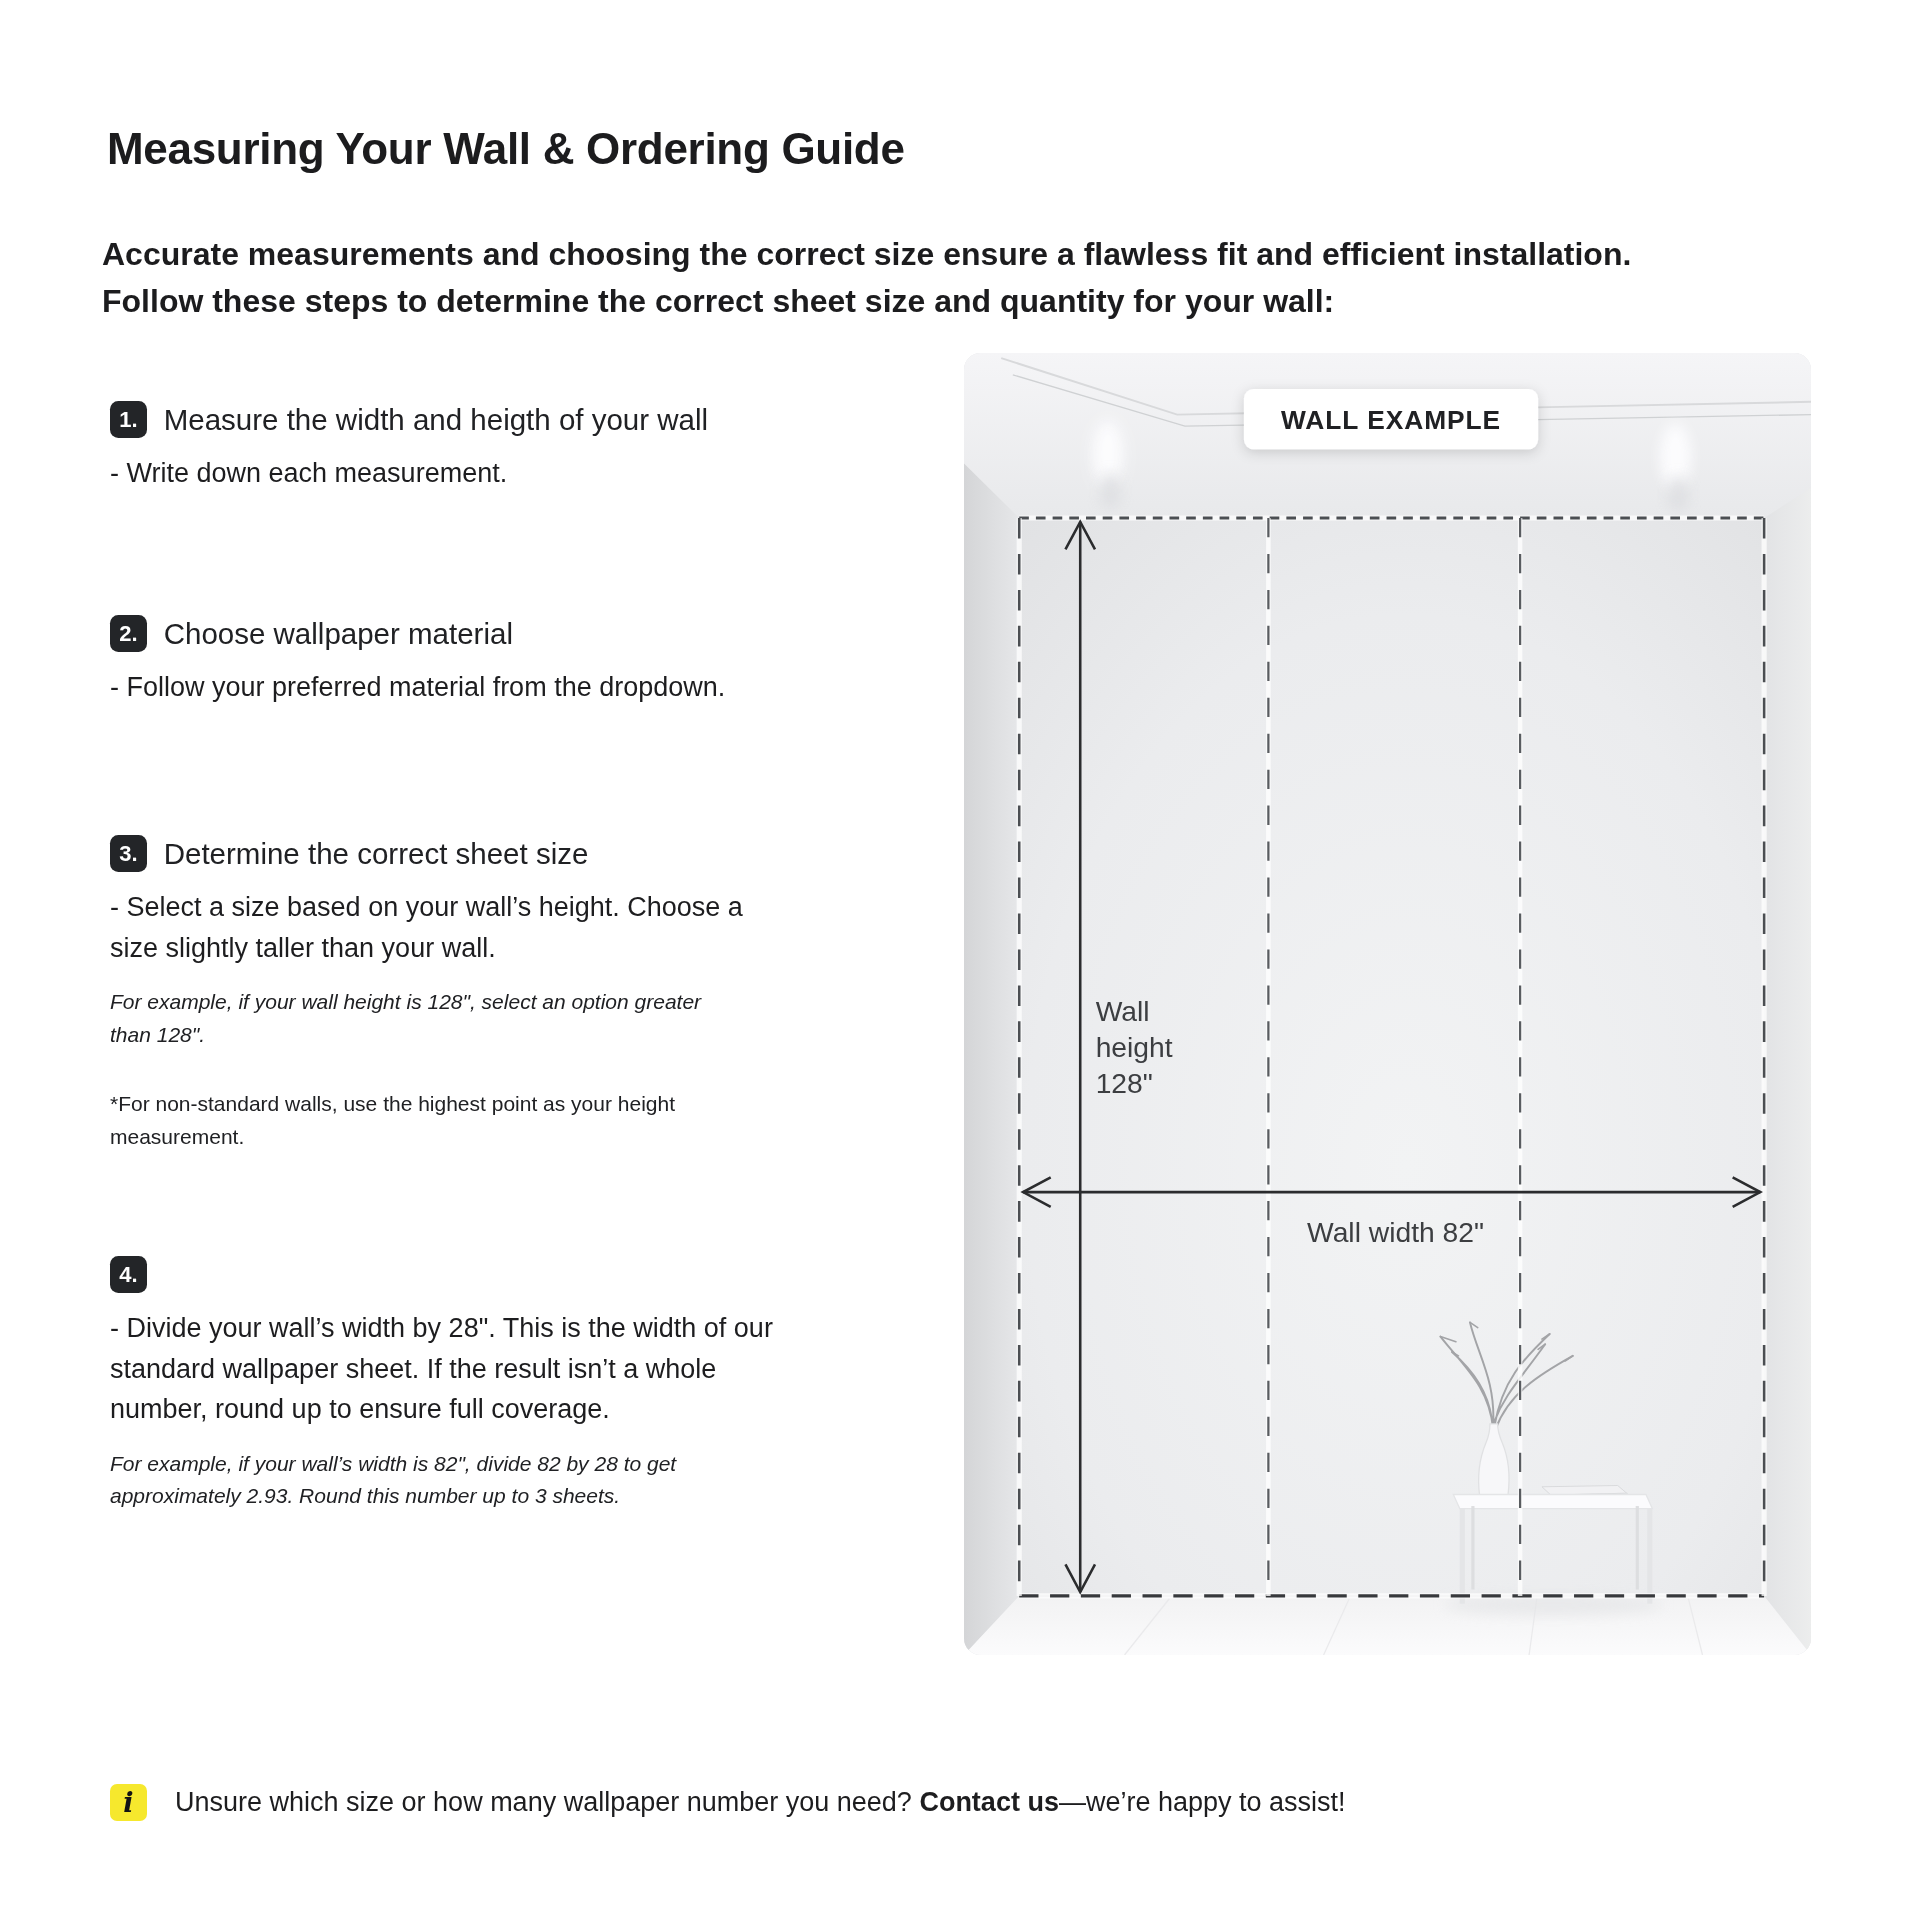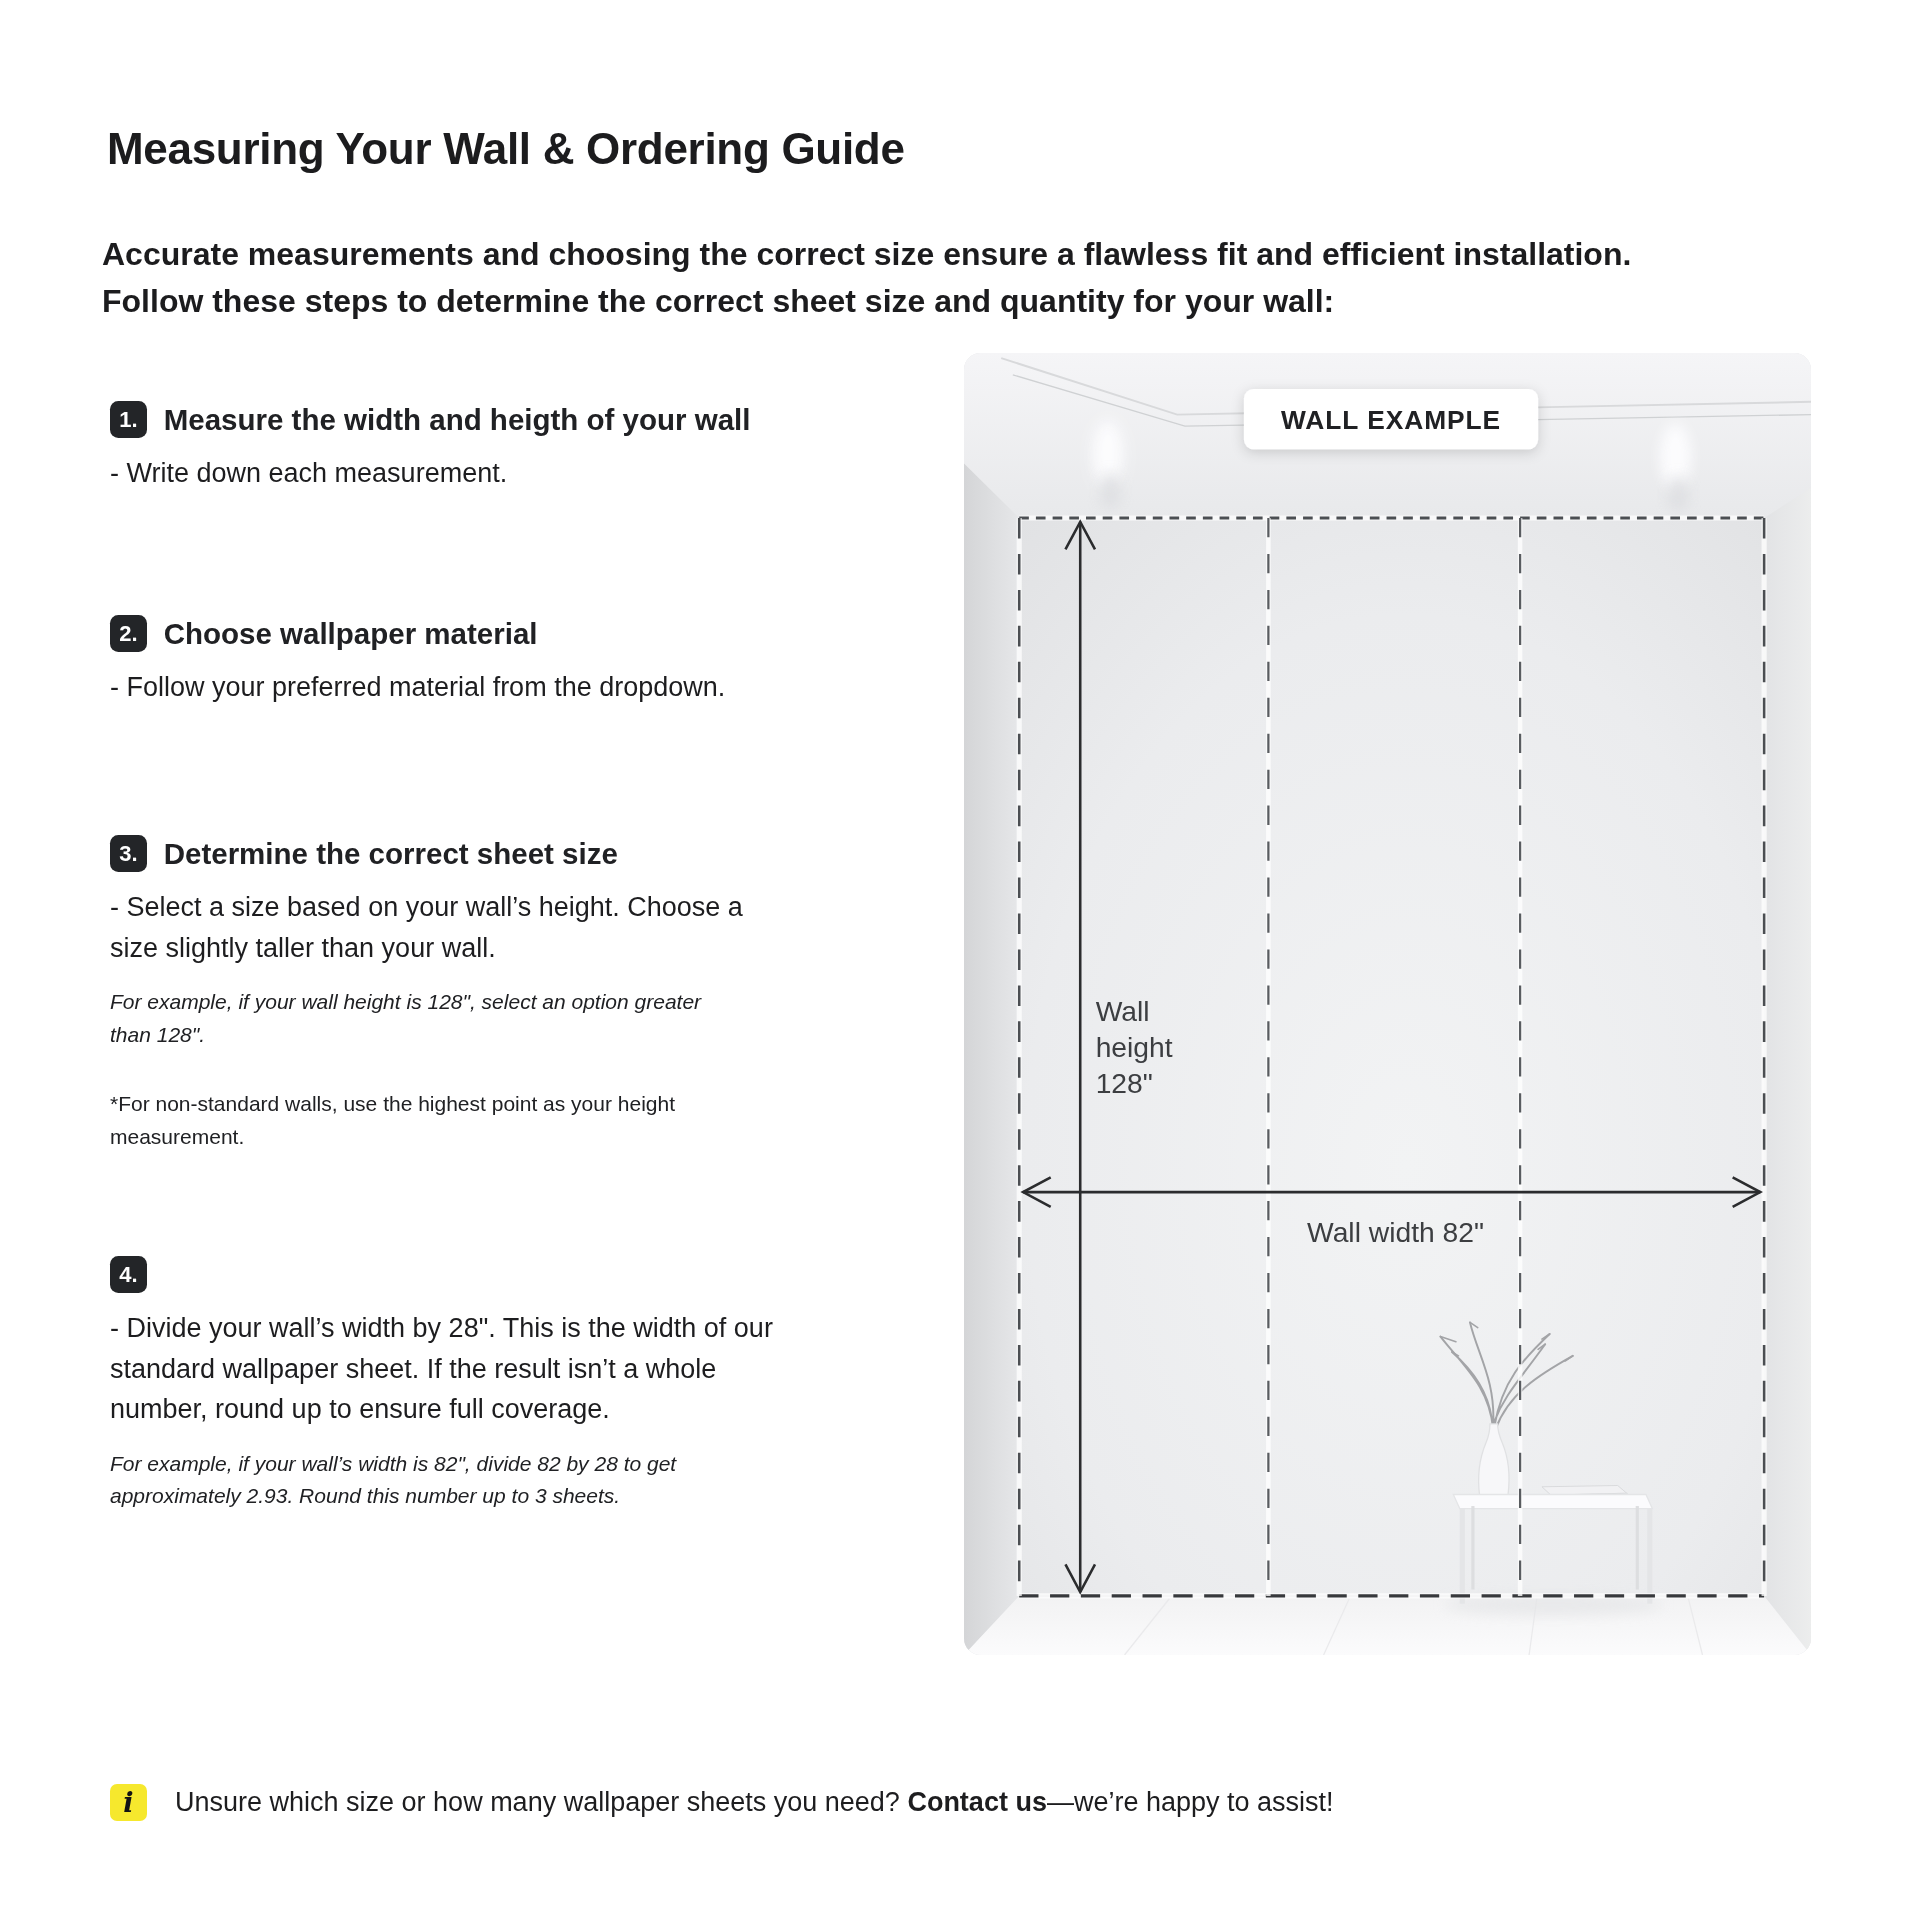--- a/index.html
+++ b/index.html
@@ -18,21 +18,21 @@
     left:102px;top:199px;width:1734px;font-size:32px;font-weight:600;
     line-height:1.47;color:#1c1c1e;white-space:pre-line;
   }
   .step{left:110px;width:860px;}
   .step-head{display:flex;align-items:center;gap:16.7px;}
   .step-badge{
     width:37px;height:37px;border-radius:8.3px;background:#232528;color:#ffffff;
     font-size:22px;font-weight:700;display:flex;align-items:center;justify-content:center;
     flex:0 0 auto;
   }
-  .step-title{font-size:29.5px;font-weight:700;color:#202124;white-space:nowrap;}
+  .step-title{font-size:29.5px;font-weight:400;color:#202124;white-space:nowrap;}
   .step-body{
     margin:0;margin-top:15.4px;font-size:27px;line-height:1.5;color:#1d1d1f;
     white-space:pre-line;
   }
   .step-example{
     margin:0;margin-top:18px;font-size:21px;line-height:1.55;color:#202124;
     white-space:pre-line;
     font-style:italic;
   }
   .step-note{
@@ -204,15 +204,15 @@
     </text>
     <text x="672" y="1384" text-anchor="middle" font-family="Liberation Sans, sans-serif" font-size="44" fill="#3c3e41">Wall width 82"</text>
 
     <rect x="436" y="56" width="458" height="94" rx="15" fill="#ffffff" filter="url(#labelShadow)"></rect>
     <text x="665" y="119" text-anchor="middle" font-family="Liberation Sans, sans-serif" font-size="41" font-weight="700" letter-spacing="1.5" fill="#202124">WALL EXAMPLE</text>
   </svg>
 </div>
 
 <div class="abs footer-note">
   <div class="info-icon">i</div>
-  <div class="footer-text"><span>Unsure which size or how many wallpaper sheets you need? </span><span class="bold">Contact us</span><span>—we’re happy to assist!</span></div>
+  <div class="footer-text"><span>Unsure which size or how many wallpaper number you need? </span><span class="bold">Contact us</span><span>—we’re happy to assist!</span></div>
 </div>
 
 
 </body></html>

